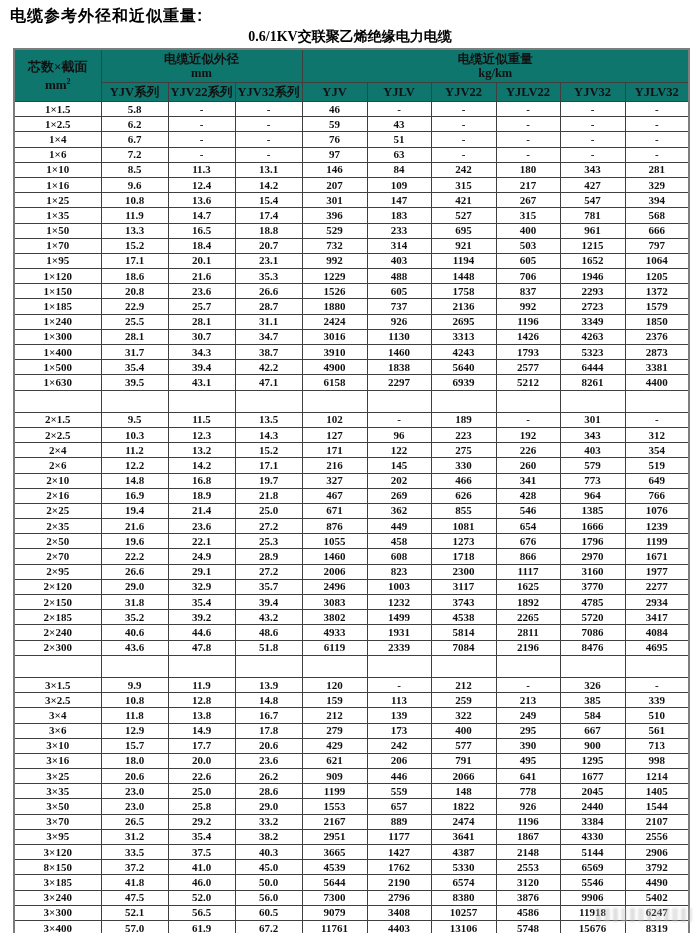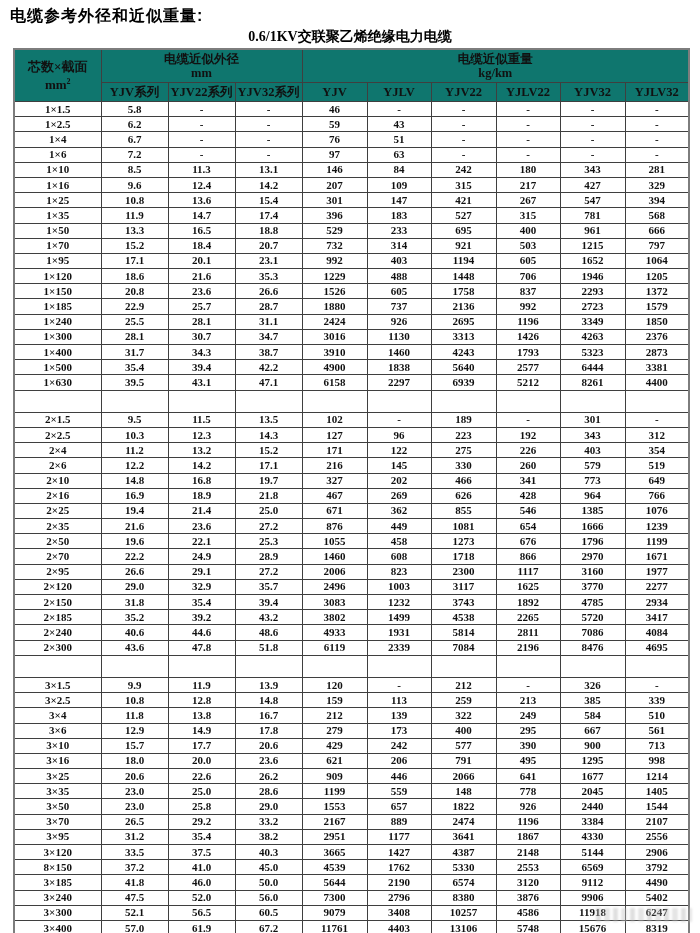--- a/index.html
+++ b/index.html
@@ -741,21 +741,21 @@
       </tr>
       <tr>
         <td>3×185</td>
         <td>41.8</td>
         <td>46.0</td>
         <td>50.0</td>
         <td>5644</td>
         <td>2190</td>
         <td>6574</td>
         <td>3120</td>
-        <td>9112</td>
+        <td>5546</td>
         <td>4490</td>
       </tr>
       <tr>
         <td>3×240</td>
         <td>47.5</td>
         <td>52.0</td>
         <td>56.0</td>
         <td>7300</td>
         <td>2796</td>
         <td>8380</td>

